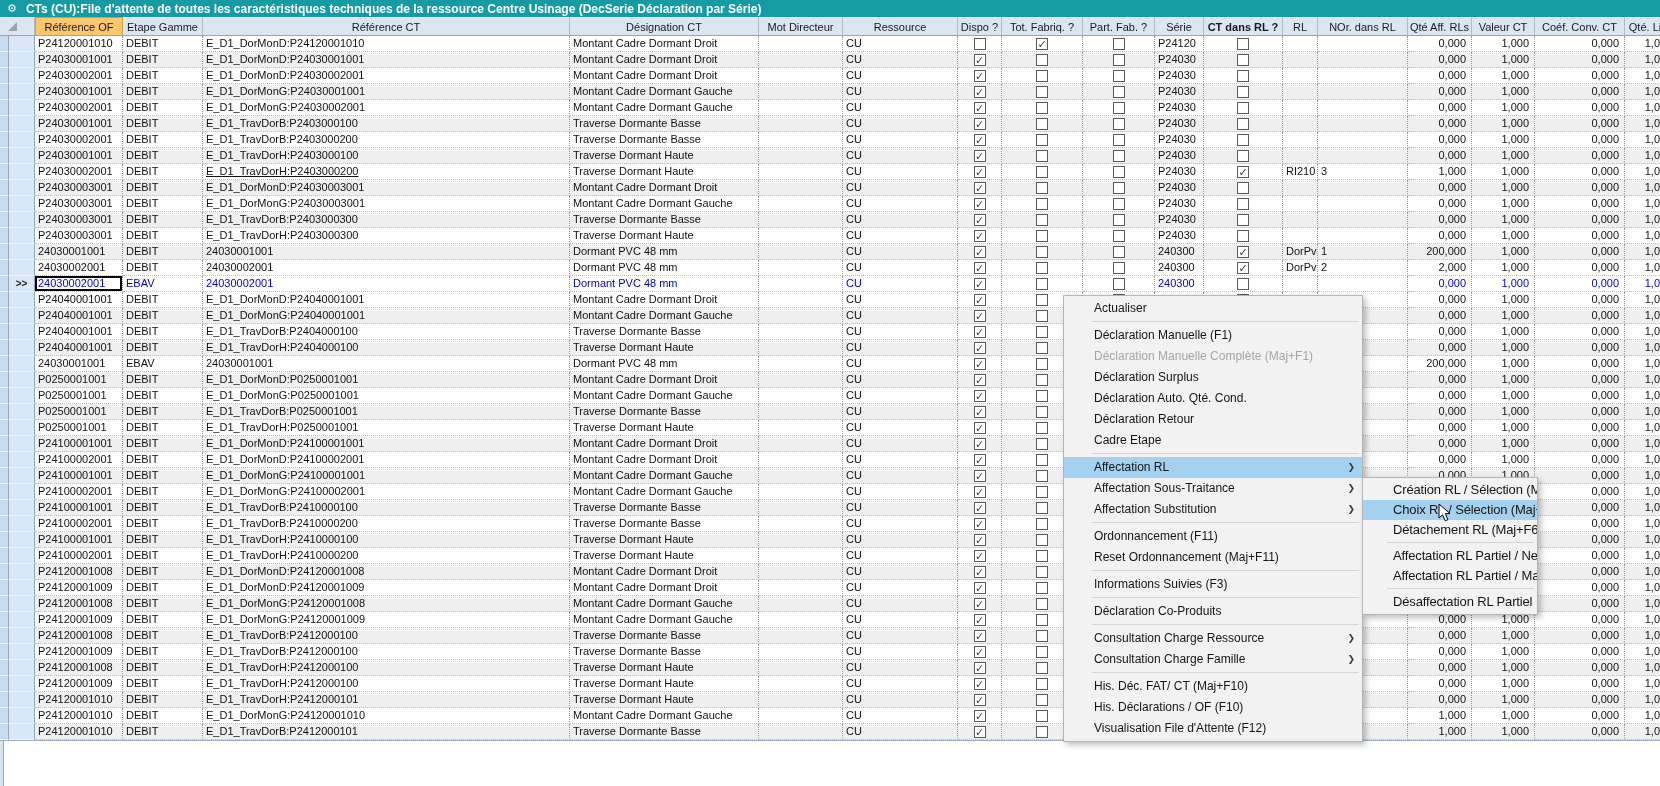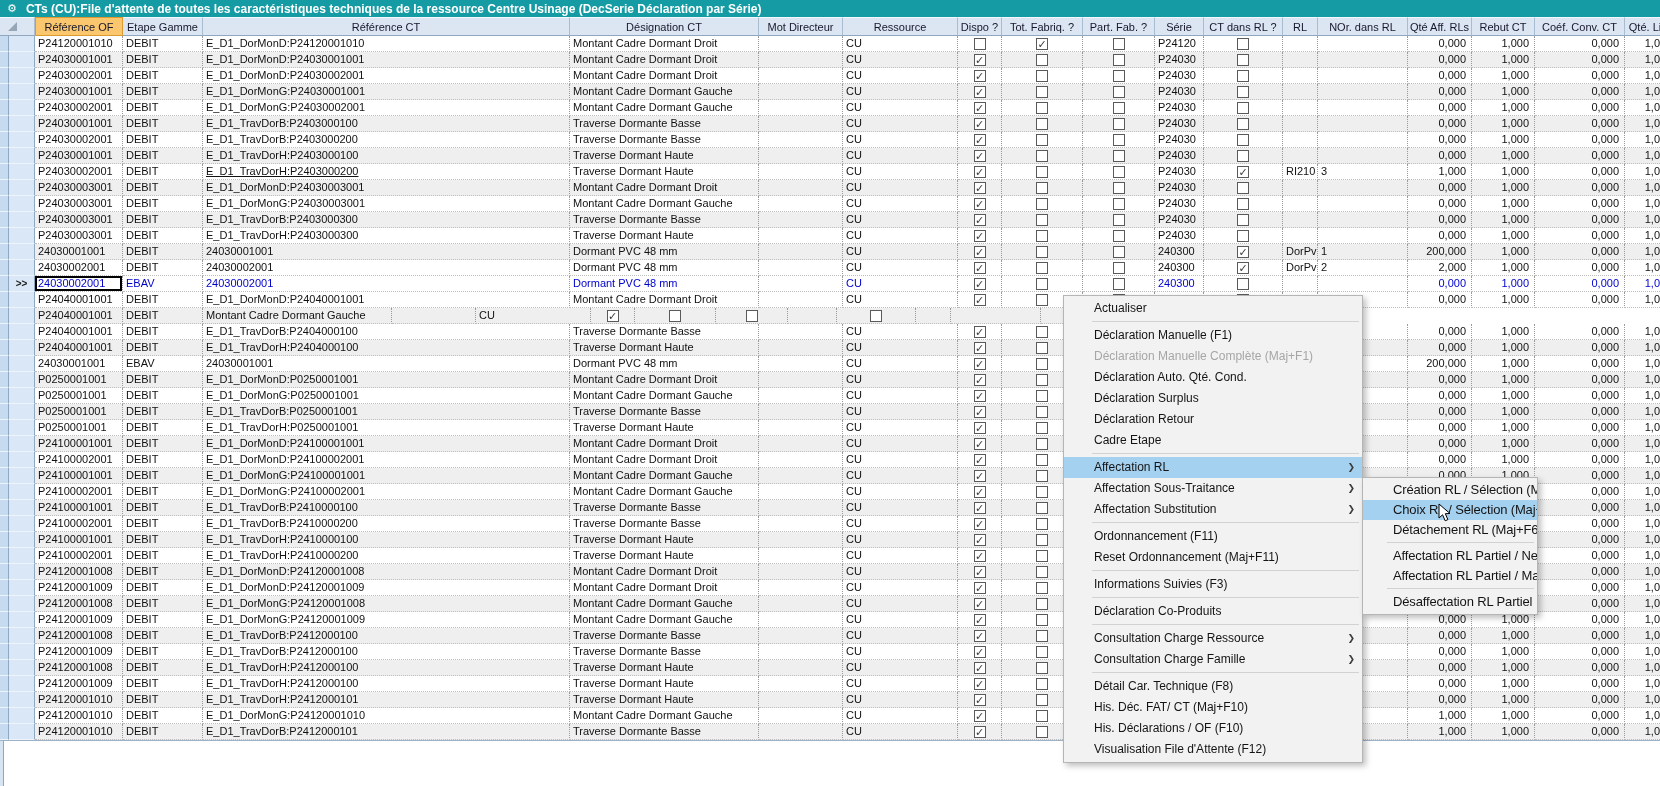--- a/index.html
+++ b/index.html
@@ -102,25 +102,25 @@
     <div class="hcell selcol" style="width: 88px;">Référence OF</div>
     <div class="hcell" style="width: 80px;">Etape Gamme</div>
     <div class="hcell" style="width: 367px;">Référence CT</div>
     <div class="hcell" style="width: 189px;">Désignation CT</div>
     <div class="hcell" style="width: 84px;">Mot Directeur</div>
     <div class="hcell" style="width: 115px;">Ressource</div>
     <div class="hcell" style="width: 44px;">Dispo ?</div>
     <div class="hcell" style="width: 81px;">Tot. Fabriq. ?</div>
     <div class="hcell" style="width: 72px;">Part. Fab. ?</div>
     <div class="hcell" style="width: 49px;">Série</div>
-    <div class="hcell" style="width: 79px;">CT dans RL ?</div>
+    <div class="hcell" style="width: 79px; font-weight: bold;">CT dans RL ?</div>
     <div class="hcell" style="width: 35px;">RL</div>
     <div class="hcell" style="width: 90px;">NOr. dans RL</div>
     <div class="hcell" style="width: 64px;">Qté Aff. RLs</div>
-    <div class="hcell" style="width: 63px;">Rebut CT</div>
+    <div class="hcell" style="width: 63px;">Valeur CT</div>
     <div class="hcell" style="width: 90px;">Coéf. Conv. CT</div>
     <div class="hcell" style="width: 41px;">Qté. Li</div>
   </div>
 
 <div id="tbody">
     <div class="trow odd">
       <div class="rowA"></div>
       <div class="rowB"></div>
       <div class="cell" style="width: 88px;">P24120001010</div>
       <div class="cell" style="width: 80px;">DEBIT</div>
@@ -610,20 +610,21 @@
       <div class="cell num" style="width: 64px;">0,000</div>
       <div class="cell num" style="width: 63px;">1,000</div>
       <div class="cell num" style="width: 90px;">0,000</div>
       <div class="cell num" style="width: 41px;">1,0</div>
     </div>
     <div class="trow even">
       <div class="rowA"></div>
       <div class="rowB"></div>
       <div class="cell" style="width: 88px;">P24040001001</div>
       <div class="cell" style="width: 80px;">DEBIT</div>
+      <div class="cell" style="width: 367px;">E_D1_DorMonG:P24040001001</div>
       <div class="cell" style="width: 189px;">Montant Cadre Dormant Gauche</div>
       <div class="cell" style="width: 84px;"></div>
       <div class="cell" style="width: 115px;">CU</div>
       <div class="cell ck" style="width: 44px;">
         <span class="cb">✓</span>
       </div>
       <div class="cell ck" style="width: 81px;">
         <span class="cb"></span>
       </div>
       <div class="cell ck" style="width: 72px;">
@@ -1396,40 +1397,39 @@
     </div>
   </div>
 
 <div class="left-frame"></div>
 
 <div id="cmenu" class="menu">
     <div class="mitem">Actualiser</div>
     <div class="msep"></div>
     <div class="mitem">Déclaration Manuelle (F1)</div>
     <div class="mitem dis">Déclaration Manuelle Complète (Maj+F1)</div>
+    <div class="mitem">Déclaration Surplus</div>
     <div class="mitem">Déclaration Auto. Qté. Cond.</div>
-    <div class="mitem">Déclaration Surplus</div>
     <div class="mitem">Déclaration Retour</div>
     <div class="mitem">Cadre Etape</div>
     <div class="msep"></div>
     <div class="mitem hl">Affectation RL<span class="arr">❯</span></div>
     <div class="mitem">Affectation Sous-Traitance<span class="arr">❯</span></div>
     <div class="mitem">Affectation Substitution<span class="arr">❯</span></div>
     <div class="msep"></div>
     <div class="mitem">Ordonnancement (F11)</div>
     <div class="mitem">Reset Ordonnancement (Maj+F11)</div>
     <div class="msep"></div>
     <div class="mitem">Informations Suivies (F3)</div>
     <div class="msep"></div>
     <div class="mitem">Déclaration Co-Produits</div>
     <div class="msep"></div>
     <div class="mitem">Consultation Charge Ressource<span class="arr">❯</span></div>
     <div class="mitem">Consultation Charge Famille<span class="arr">❯</span></div>
     <div class="msep"></div>
-    <div class="mitem">Détail Car. Technique (F8)</div>
     <div class="mitem">His. Déc. FAT/ CT (Maj+F10)</div>
     <div class="mitem">His. Déclarations / OF (F10)</div>
     <div class="mitem">Visualisation File d'Attente (F12)</div>
   </div>
 
 <div id="smenu" class="menu">
     <div class="mitem">Création RL / Sélection (Maj+F9)</div>
     <div class="mitem hl">Choix RL / Sélection (Maj+F2)</div>
     <div class="mitem">Détachement RL (Maj+F6)</div>
     <div class="msep"></div>

